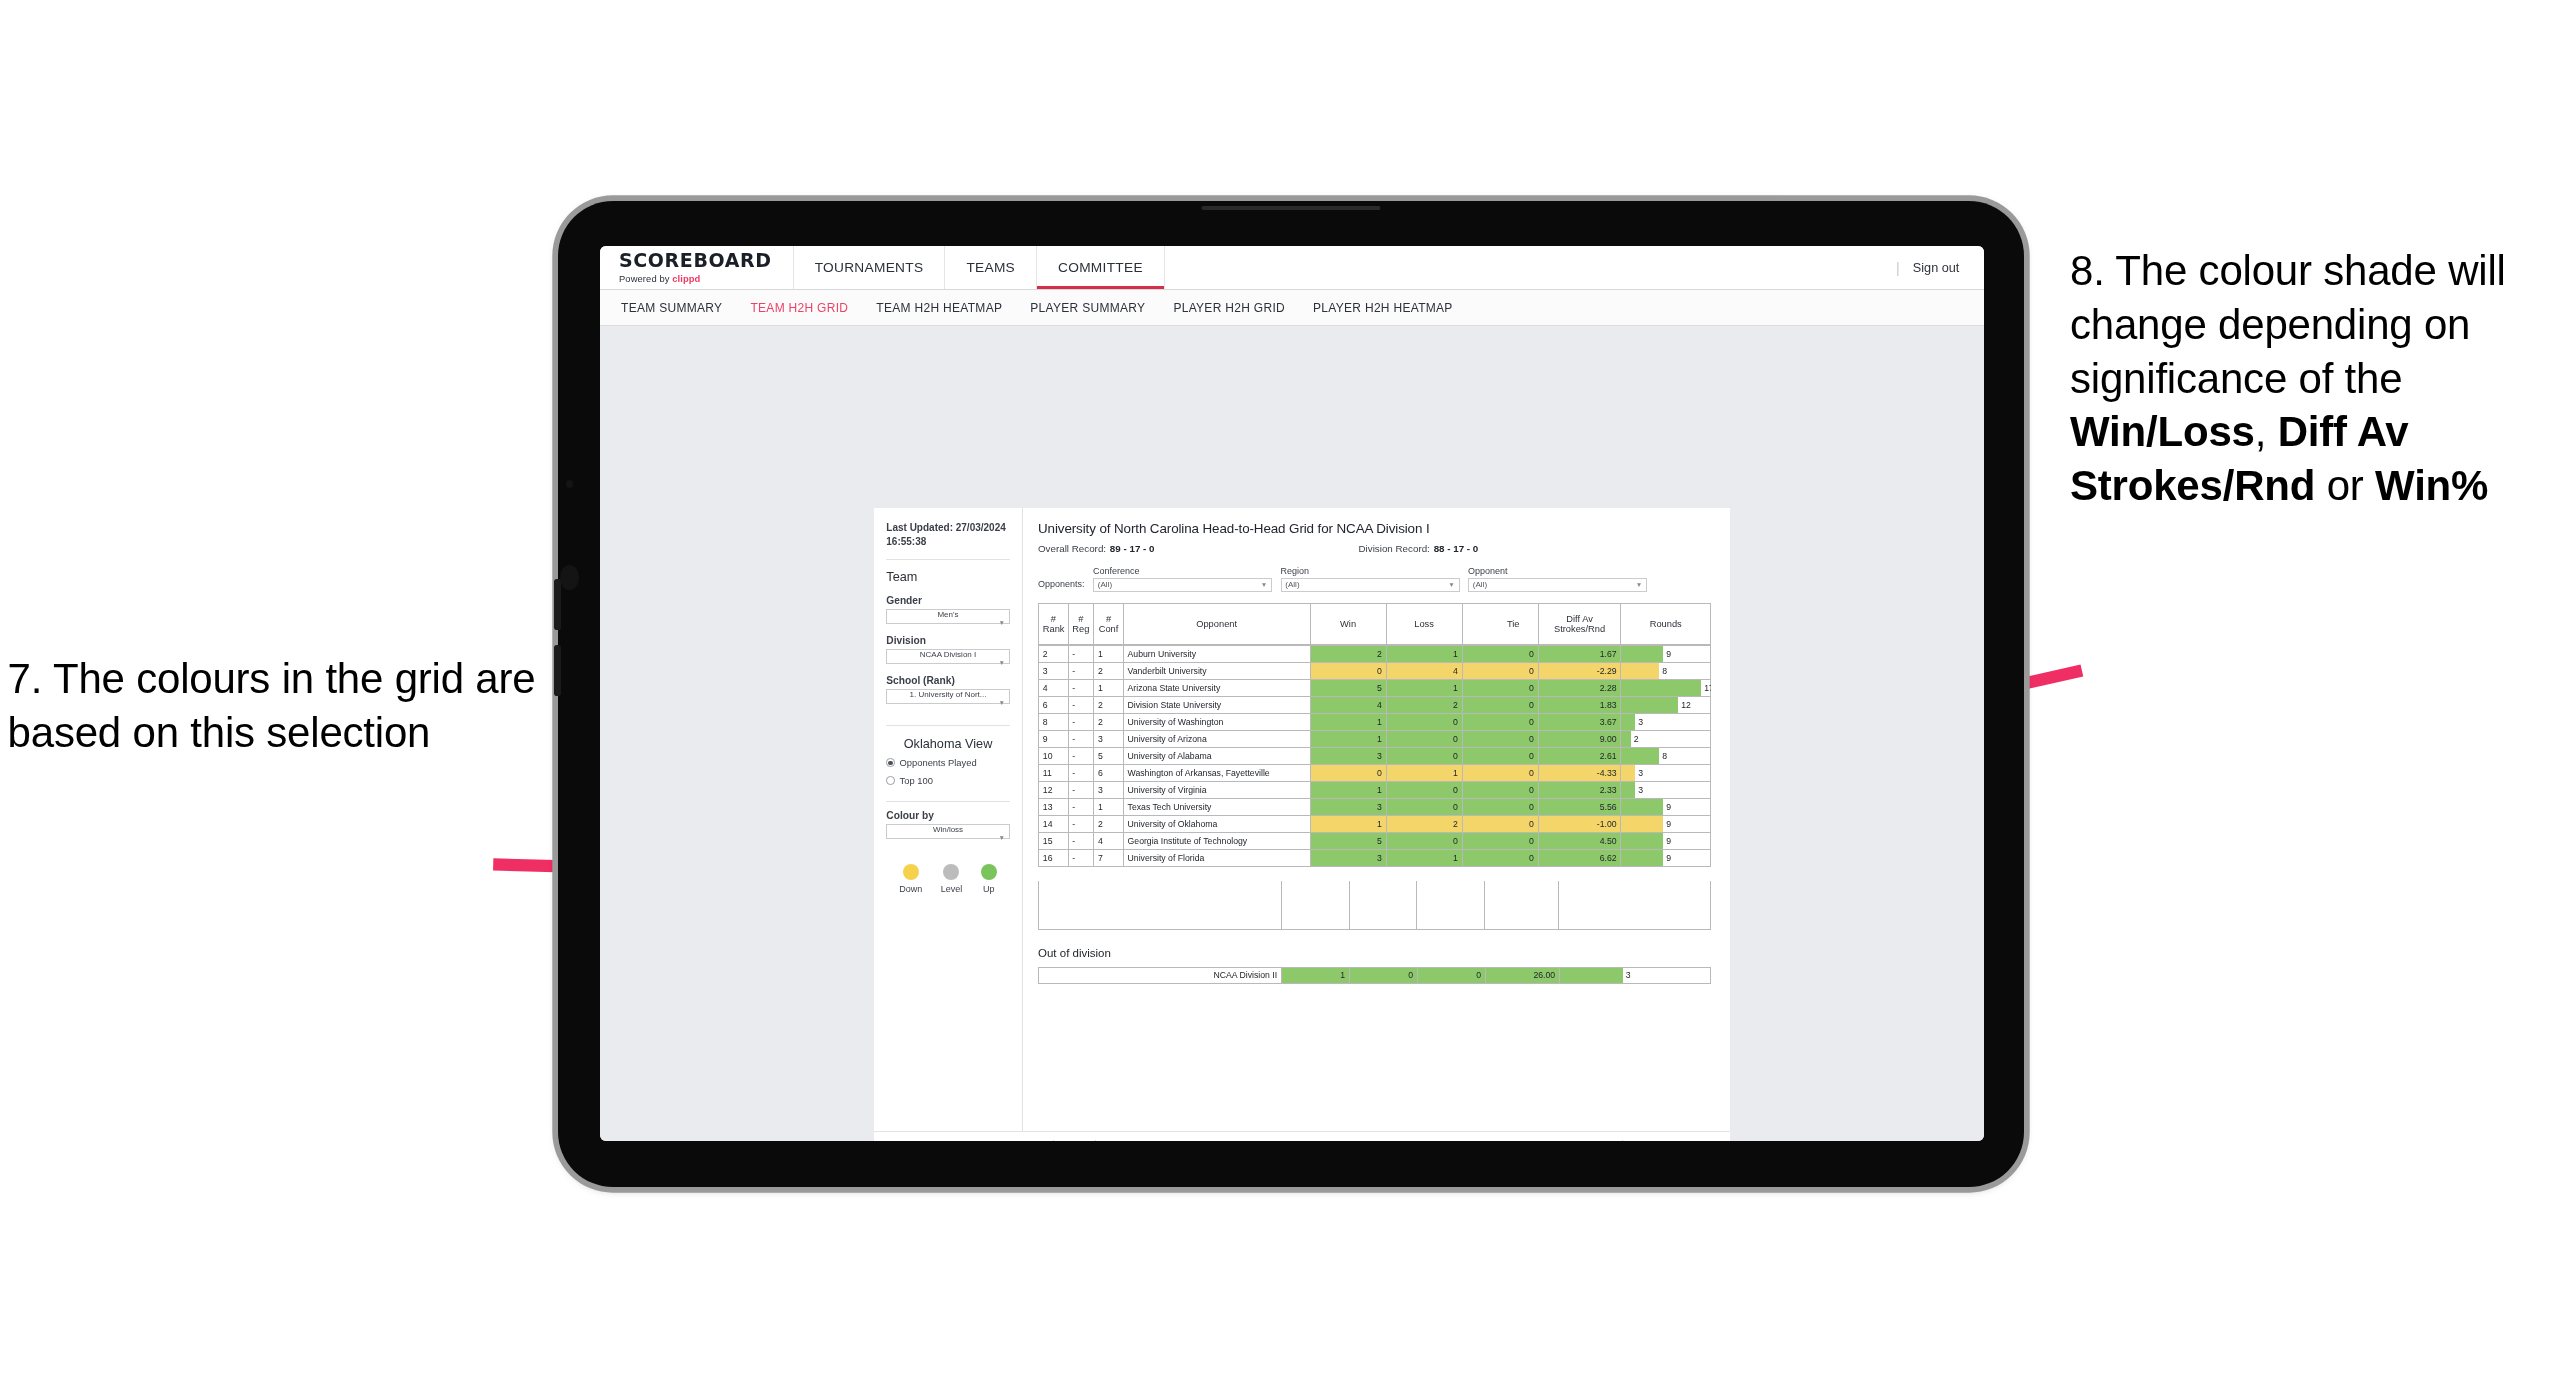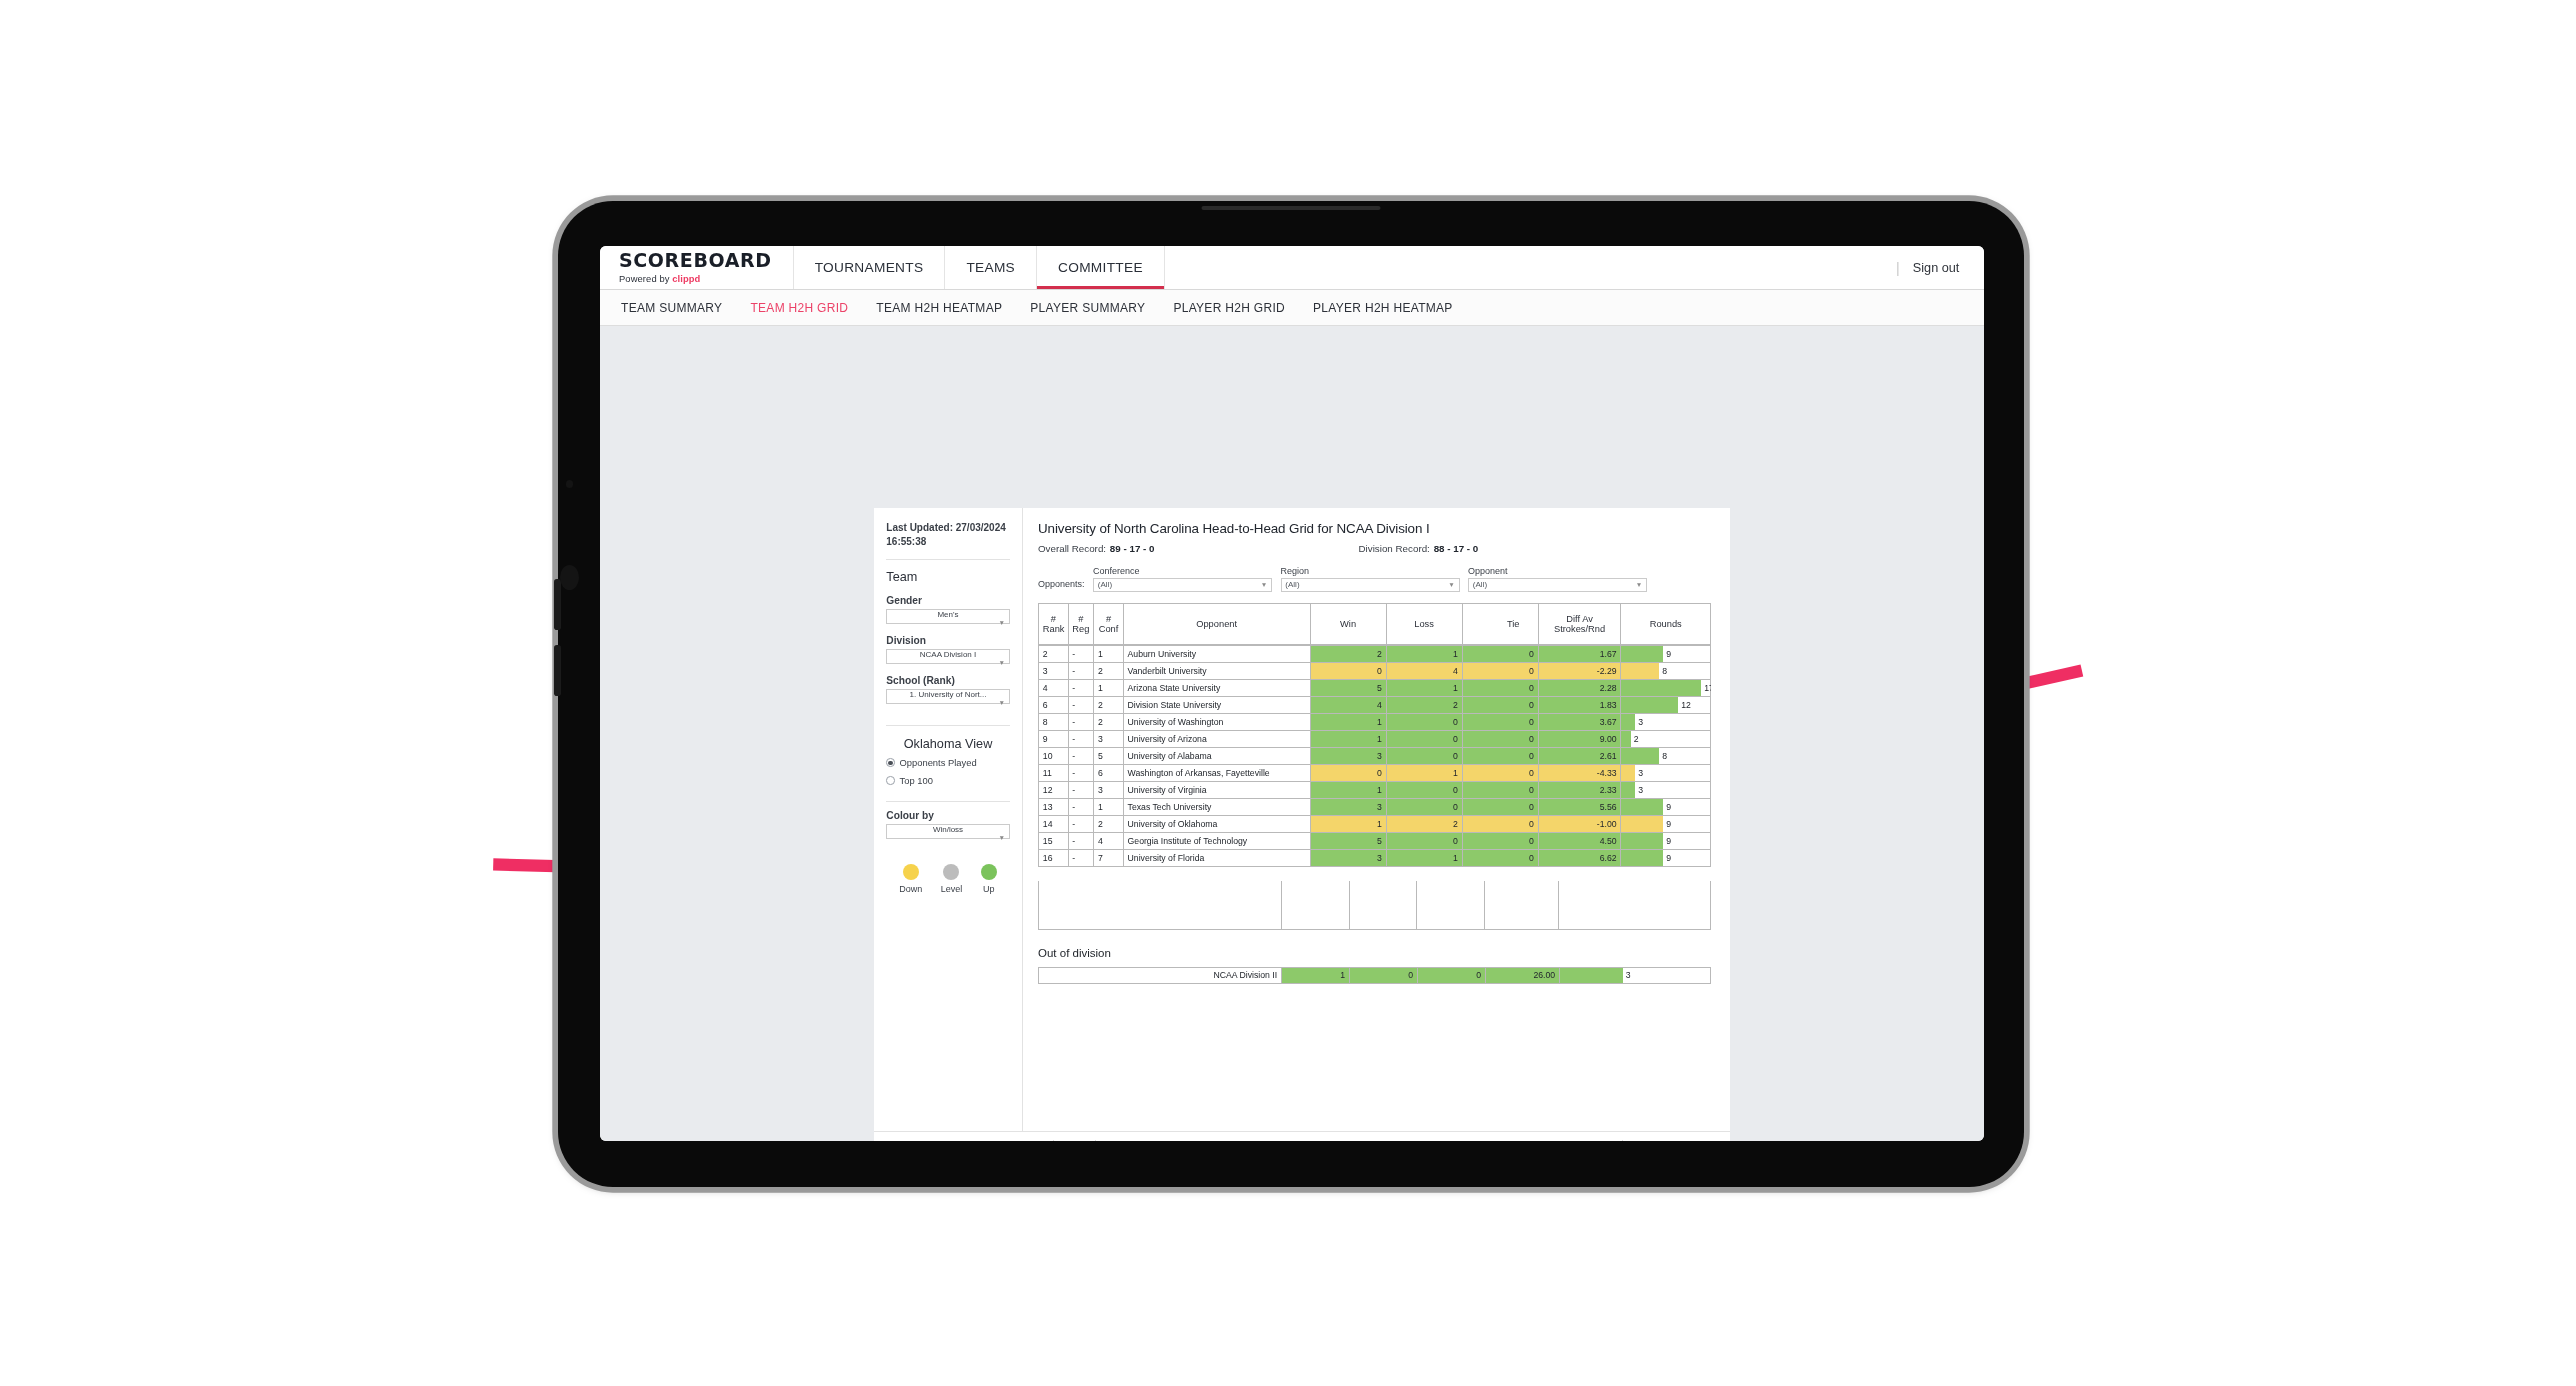--- a/index.html
+++ b/index.html
@@ -185,25 +185,29 @@
             cursor: pointer; color: #9aa0a6; }
   .tb-sep { width: 0.9px; height: 14px; background: #dcdcdc; margin: 0 8.5px; }
   .tb-group { display: flex; align-items: center; gap: 4.7px; cursor: pointer; }
   #tb-right { margin-left: auto; display: flex; align-items: center; }
 </style>
 </head>
 <body>
 
 <div id="stage">
 
+  <div class="callout" id="callout-left">7. The colours in the grid are based on this selection</div>
   <svg class="arrow" style="left:491px; top:823px;" width="368" height="81" viewBox="0 0 390 86">
     <path d="M2 44 L300 52" stroke="#ef2e63" stroke-width="13" fill="none"></path>
     <path d="M295 26 L348 53 L293 78 Z" fill="#ef2e63"></path>
   </svg>
 
+  <div class="callout" id="callout-right">
+    <span>8. The colour shade will change depending on significance of the </span><b>Win/Loss</b><span>, </span><b>Diff Av Strokes/Rnd</b><span> or </span><b>Win%</b>
+  </div>
   <svg class="arrow" style="left:1671px; top:661px;" width="415" height="113" viewBox="0 0 440 120">
     <path d="M436 10 L110 84" stroke="#ef2e63" stroke-width="13" fill="none"></path>
     <path d="M122 50 L56 88 L124 114 Z" fill="#ef2e63"></path>
   </svg>
 
   <div id="tablet">
     <div class="side-btn" style="top:378px; height:51px;"></div>
     <div class="side-btn" style="top:444px; height:51px;"></div>
     <div class="lens" style="left:1.9px; top:364px; width:19px; height:24.6px;"></div>
     <div class="lens" style="left:7.6px; top:279px; width:7.6px; height:7.6px;"></div>

